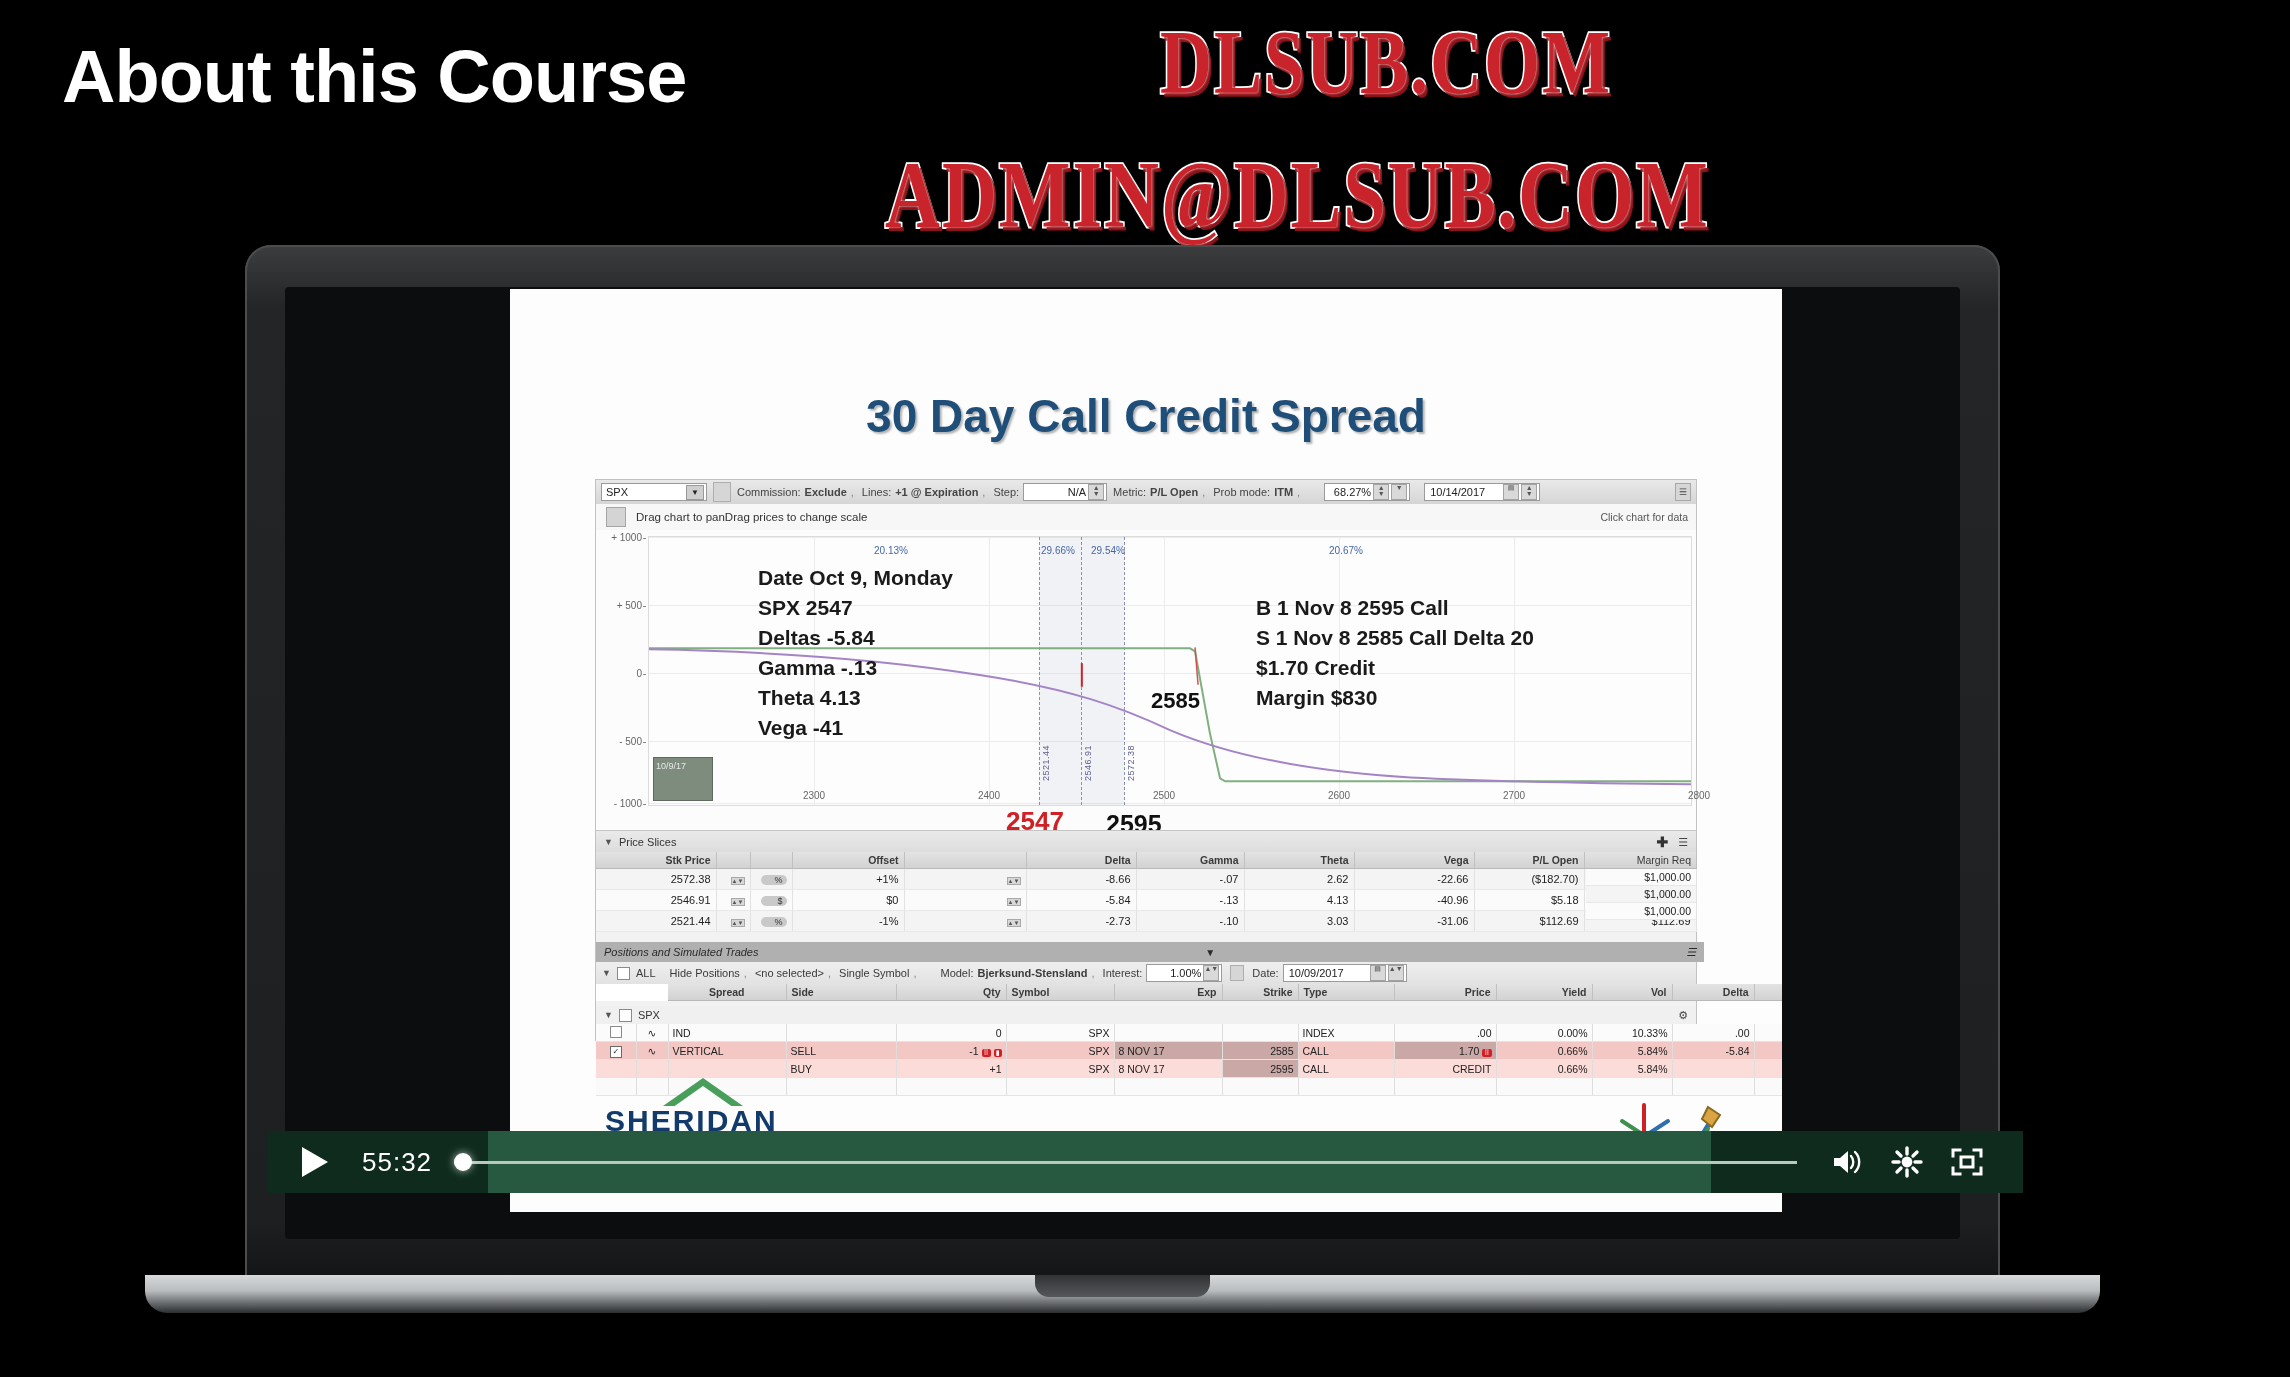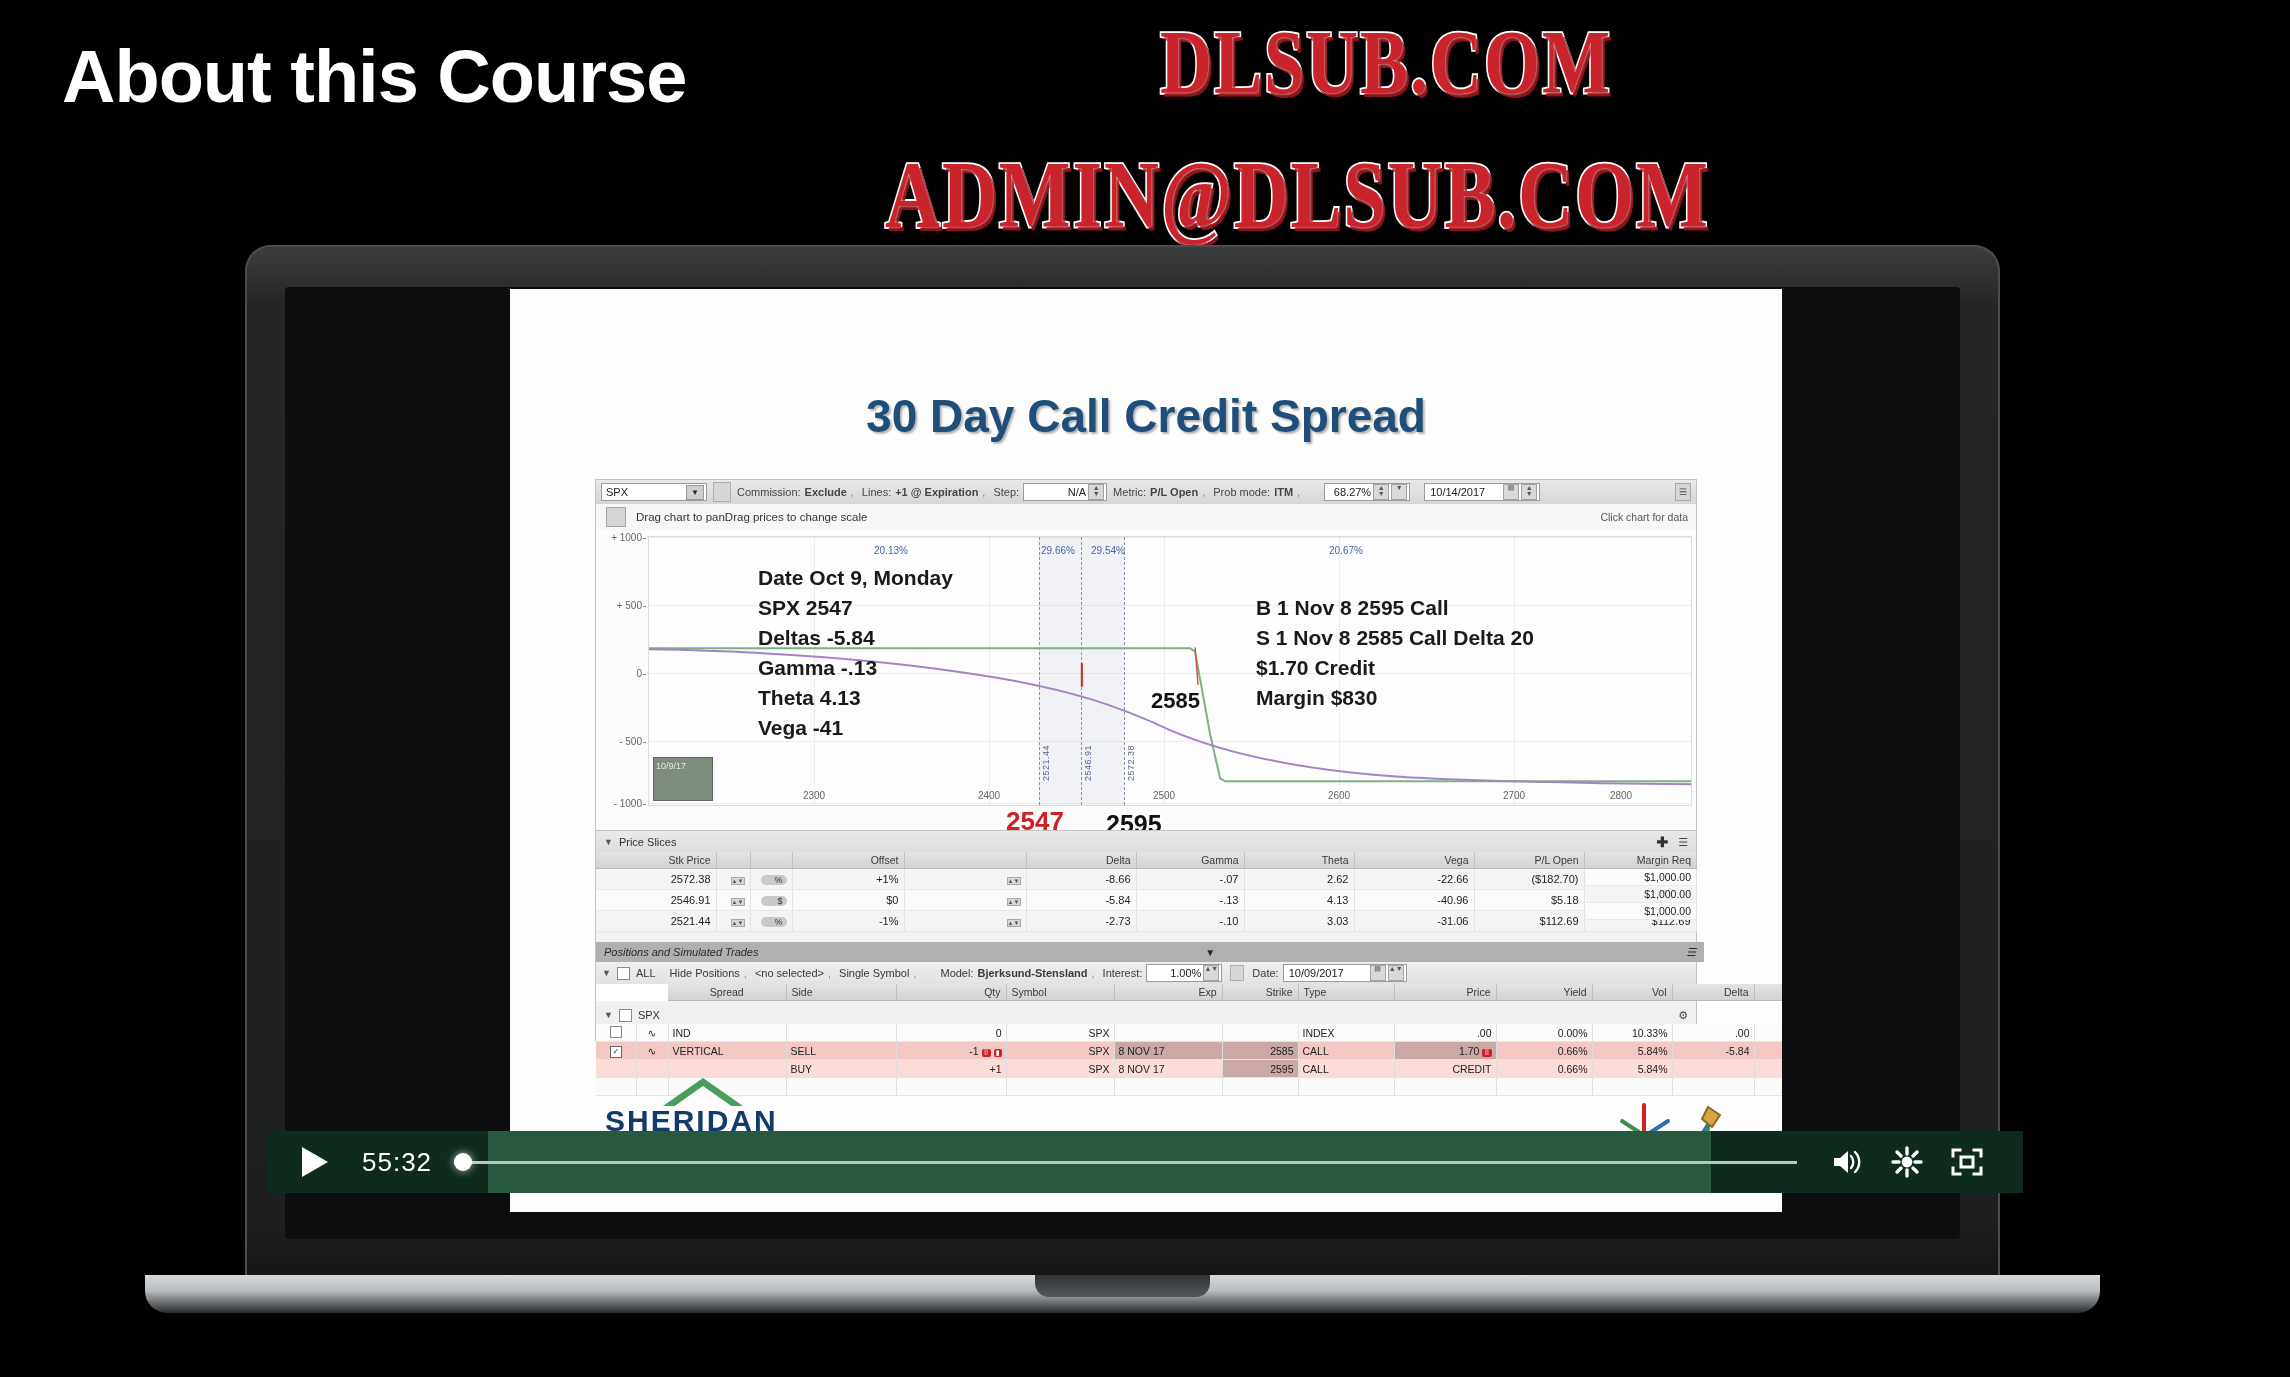--- a/index.html
+++ b/index.html
@@ -120,21 +120,21 @@
   #slices-hdr{position:absolute;left:0;top:350px;width:1100px;height:22px;
     background:linear-gradient(180deg,#eaeaea,#dcdcdc);border-top:1px solid #c4c4c4;
     border-bottom:1px solid #c9c9c9;display:flex;align-items:center;font-size:11px;color:#333;}
   #slices-hdr .chev{margin:0 6px 0 8px;font-size:9px;color:#555;}
   #slices-hdr .plus{margin-left:auto;margin-right:10px;font-size:14px;font-weight:bold;color:#333;}
   #slices-hdr .ham{margin-right:8px;font-size:11px;color:#444;}
 
   table.grid{position:absolute;width:1100px;border-collapse:collapse;font-size:11px;color:#222;
              table-layout:fixed;}
   table.grid th{background:linear-gradient(180deg,#e3e3e3,#d2d2d2);border-right:1px solid #c0c0c0;
-    border-bottom:1px solid #b9b9b9;font-weight:normal;color:#3a3a3a;text-align:right;
+    border-bottom:1px solid #b9b9b9;font-weight:bold;color:#3a3a3a;text-align:right;
     padding:2px 5px;font-size:10.5px;}
   table.grid td{border-right:1px solid #e2e2e2;border-bottom:1px solid #e8e8e8;
     text-align:right;padding:2px 5px;background:#fbfbfb;height:16px;}
   table.grid tr:nth-child(even) td{background:#f4f4f4;}
   .mini-spin{width:11px;height:11px;background:#d8d8d8;border:1px solid #a9a9a9;font-size:6px;
              line-height:5px;text-align:center;color:#555;}
   .pct-pill{display:inline-block;min-width:18px;background:#c9c9c9;border-radius:7px;
             padding:0 4px;font-size:9px;color:#333;}
 
   #pos-hdr{position:absolute;left:0;top:462px;width:1100px;height:20px;background:#b0b0b0;
@@ -303,21 +303,21 @@
           <path d="M0,114 C120,116 230,124 330,140 C420,154 470,172 520,196 C580,222 660,238 760,244 C860,249 950,250 1040,251" fill="none" stroke="#a584c6" stroke-width="2"></path>
           <line x1="432" y1="128" x2="432" y2="152" stroke="#cf2026" stroke-width="2"></line>
           <line x1="545" y1="112" x2="548" y2="150" stroke="#cf5555" stroke-width="1.5"></line>
         </svg>
 
         <div class="xtick" style="left:165px">2300</div>
         <div class="xtick" style="left:340px">2400</div>
         <div class="xtick" style="left:515px">2500</div>
         <div class="xtick" style="left:690px">2600</div>
         <div class="xtick" style="left:865px">2700</div>
-        <div class="xtick" style="left:972px">2800</div>
+        <div class="xtick" style="left:1050px">2800</div>
       </div>
 
       <div class="ann" style="left:162px;top:36px">Date Oct 9, Monday</div>
       <div class="ann" style="left:162px;top:66px">SPX 2547</div>
       <div class="ann" style="left:162px;top:96px">Deltas -5.84</div>
       <div class="ann" style="left:162px;top:126px">Gamma  -.13</div>
       <div class="ann" style="left:162px;top:156px">Theta  4.13</div>
       <div class="ann" style="left:162px;top:186px">Vega -41</div>
 
       <div class="ann" style="left:660px;top:66px">B 1  Nov 8  2595 Call</div>

